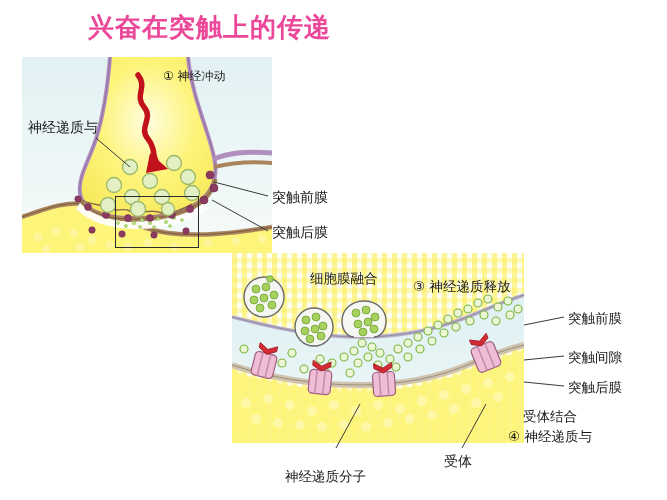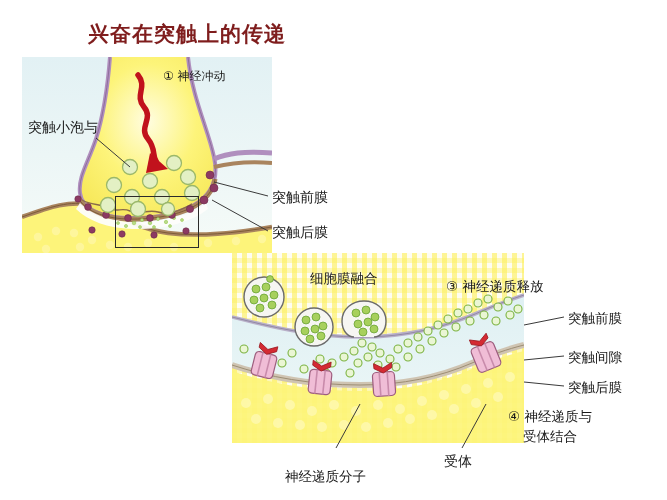--- a/index.html
+++ b/index.html
@@ -12,24 +12,24 @@
     height: 500px;
     position: relative;
     overflow: hidden;
     font-family: "DejaVu Sans", "Liberation Sans", sans-serif;
   }
 
   
   #page-title {
     position: absolute;
     left: 88px;
-    top: 20px;
-    font-size: 21px;
+    top: 10px;
+    font-size: 26px;
     font-weight: bold;
-    color: #7f1d1d;
+    color: #ec4899;
     letter-spacing: 1px;
     white-space: nowrap;
   }
 
   
   .panel {
     position: absolute;
     overflow: hidden;
   }
 
@@ -193,21 +193,21 @@
       <path d="M116,18 C126,30 112,38 122,50 C132,62 116,70 126,82 C134,92 130,98 134,104" fill="none" stroke="#c1121c" stroke-width="5.5" stroke-linecap="round"></path>
       <path d="M128,96 L146,112 L124,116 Z" fill="#c1121c"></path>
     </g>
   </svg>
 
   <div id="zoom-box" style="left:93px; top:139px; width:82px; height:50px;"></div>
 </div>
 
 <div class="lbl" style="left:163px; top:68px; font-size:12px;">① 神经冲动</div>
 
-<div class="lbl" style="left:28px; top:118px; font-size:14px;">突触小泡与</div>
+<div class="lbl" style="left:28px; top:118px; font-size:14px;">神经递质与</div>
 
 <svg style="position:absolute; left:0; top:0; width:667px; height:500px; pointer-events:none;">
   <line x1="96" y1="138" x2="130" y2="167" stroke="#3a3a3a" stroke-width="1"></line>
 
   <line x1="268" y1="196" x2="214" y2="182" stroke="#3a3a3a" stroke-width="1"></line>
   <line x1="268" y1="231" x2="212" y2="200" stroke="#3a3a3a" stroke-width="1"></line>
 </svg>
 
 <div class="lbl" style="left:272px; top:188px; font-size:14px;">突触前膜</div>
 
@@ -373,33 +373,33 @@
         <path d="M-9,-17 L0,-12 L9,-17 L9,-22 L0,-17 L-9,-22 Z" fill="#d42a33" stroke="#9c1a22" stroke-width="0.8"></path>
       </g>
     </g>
   </svg>
 </div>
 
 <div class="lbl two-line" style="left:310px; top:268px; font-size:13.5px; text-align:center; line-height:1.5;">
   <div>细胞膜融合</div>
 </div>
 
-<div class="lbl two-line" style="left:413px; top:276px; font-size:13.5px; text-align:center; line-height:1.5;margin-left:33px;">
+<div class="lbl two-line" style="left:413px; top:276px; font-size:13.5px; text-align:center; line-height:1.5;">
   <div>③ 神经递质释放</div>
 </div>
 
 <div class="lbl" style="left:568px; top:309px; font-size:13.5px;">突触前膜</div>
 
 <div class="lbl" style="left:568px; top:348px; font-size:13.5px;text-align:center;">突触间隙</div>
 
 <div class="lbl" style="left:568px; top:378px; font-size:13.5px;">突触后膜</div>
 
 <div class="lbl two-line" style="left:508px; top:406px; font-size:13.5px; text-align:center; line-height:1.5;">
+  <div>受体结合</div>
   <div>④ 神经递质与</div>
-  <div>受体结合</div>
 </div>
 
 <div class="lbl" style="left:285px; top:452px; font-size:13.5px;margin-top:15px;">神经递质分子</div>
 
 <div class="lbl" style="left:444px; top:452px; font-size:14px;">受体</div>
 
 <svg style="position:absolute; left:0; top:0; width:667px; height:500px; pointer-events:none;">
   <line x1="564" y1="317" x2="524" y2="325" stroke="#3a3a3a" stroke-width="1"></line>
   <line x1="564" y1="356" x2="524" y2="360" stroke="#3a3a3a" stroke-width="1"></line>
   <line x1="564" y1="386" x2="524" y2="382" stroke="#3a3a3a" stroke-width="1"></line>

